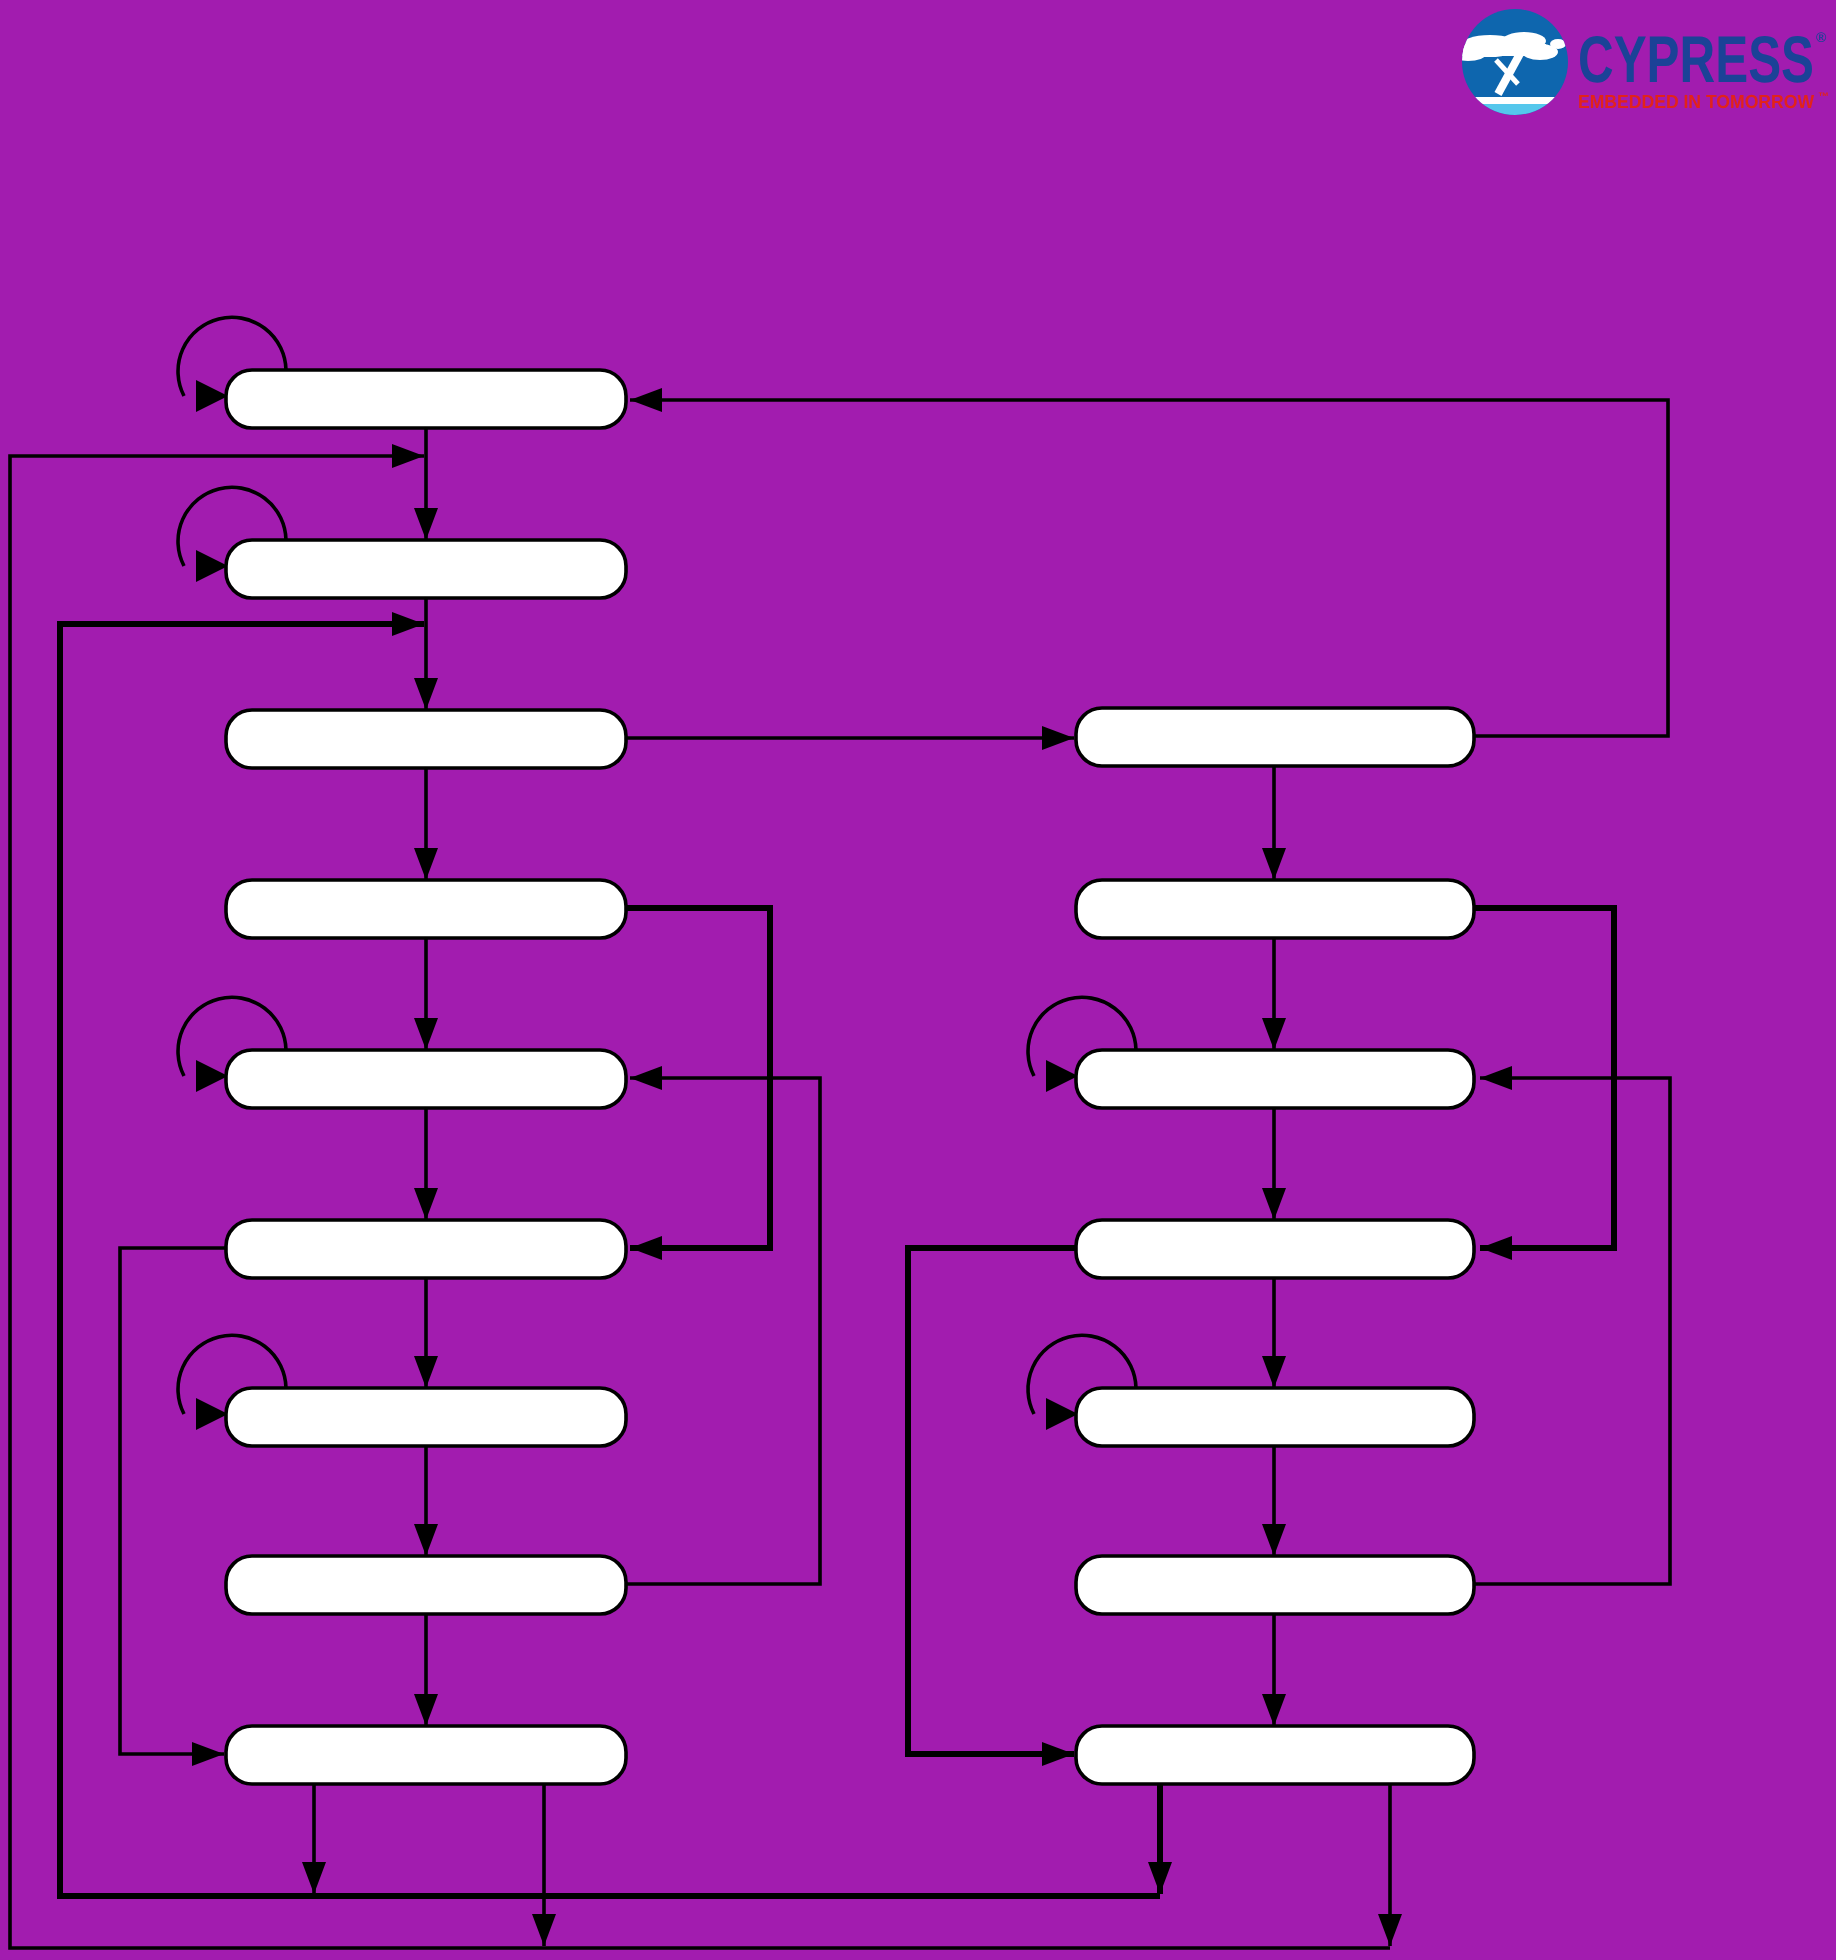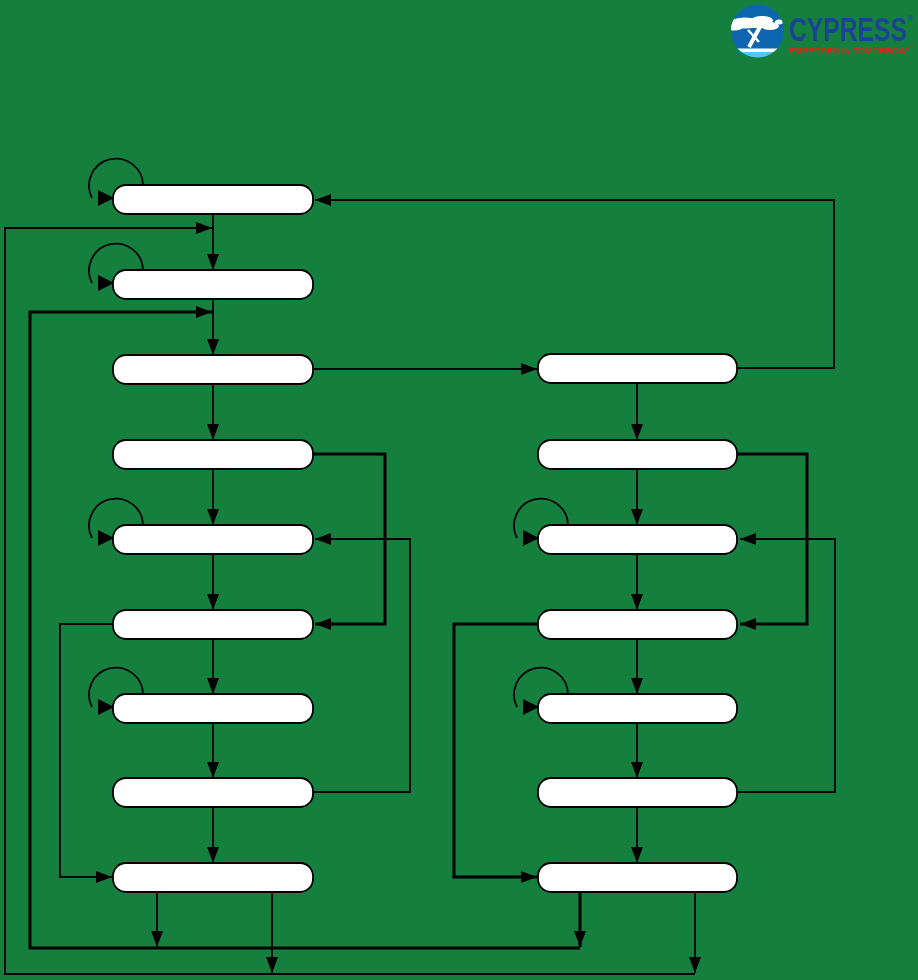--- a/index.html
+++ b/index.html
@@ -1,20 +1,20 @@
 <!DOCTYPE html>
 <html><head>
 <meta charset="utf-8">
 <style>
   html, body { margin: 0; padding: 0; background: #ffffff; }
   .page {
     position: relative;
     width: 918px;
     height: 980px;
-    background: #15803d;
+    background: #a21caf;
     overflow: hidden;
     font-family: "Liberation Sans", sans-serif;
   }
   .logo {
     position: absolute;
     left: 700px;
     top: 4px;
     width: 218px;
     height: 60px;
   }

